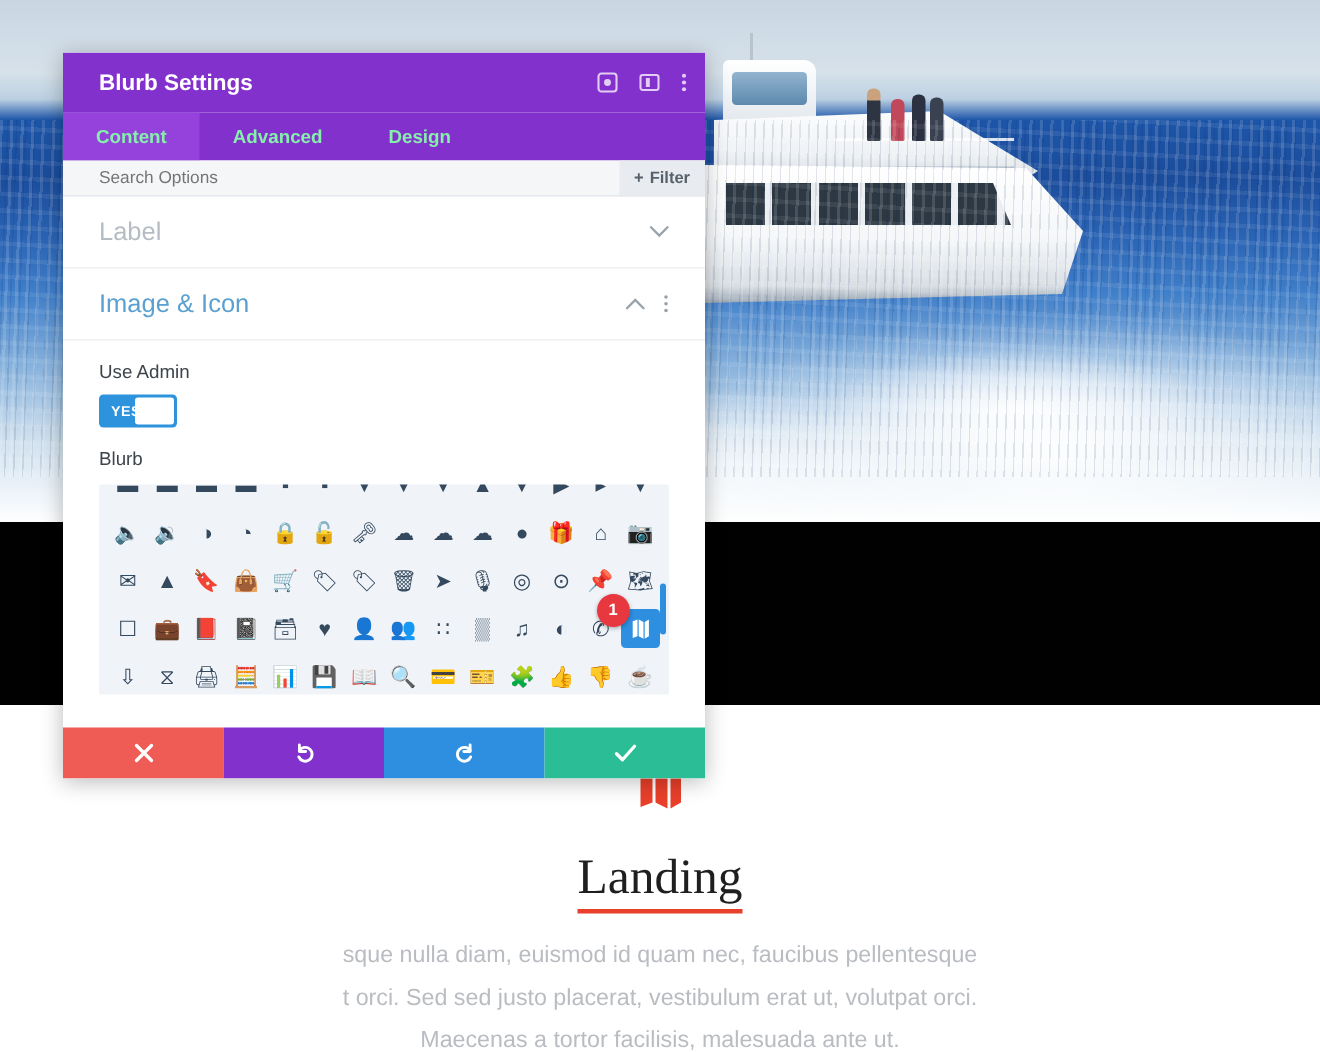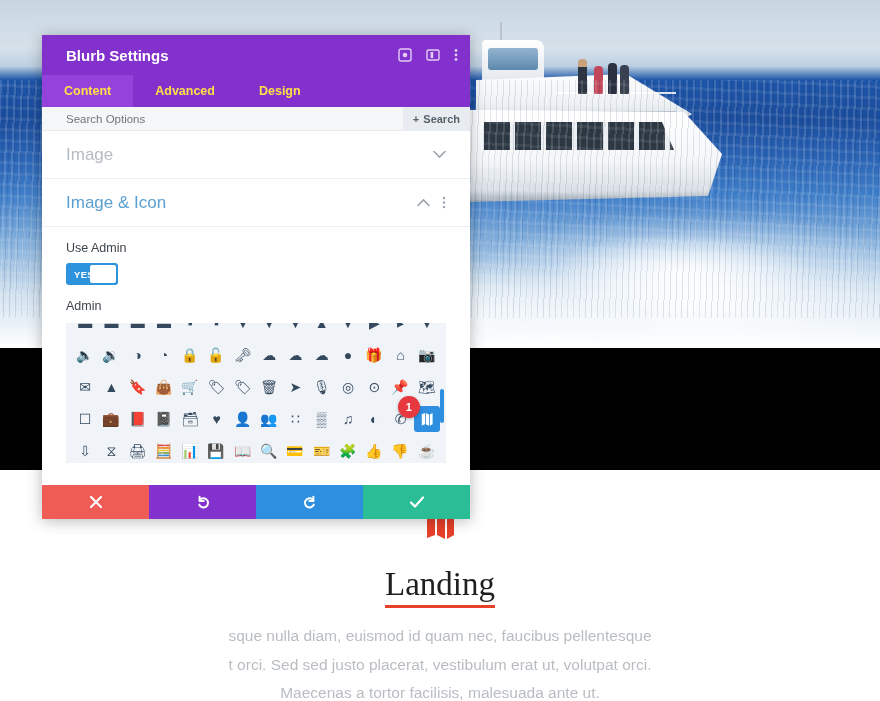--- a/index.html
+++ b/index.html
@@ -120,21 +120,21 @@
   }
   .modal-title { color: #fff; font-size: 15px; font-weight: bold; flex: 1; }
   .hdr-icons { display: flex; align-items: center; gap: 14px; }
   .hdr-icon { color: #e3cdf5; cursor: pointer; display: flex; }
 
   .tabs {
     height: 32px; background: #8331cc; display: flex; flex: 0 0 auto;
   }
   .tab {
     padding: 0 22px; display: flex; align-items: center; justify-content: center;
-    color: #fde047; font-size: 12.5px; font-weight: bold; cursor: pointer;
+    color: #86efac; font-size: 12.5px; font-weight: bold; cursor: pointer;
   }
   .tab.active { background: #9442db; }
 
   .searchbar {
     height: 24px; background: #f4f6f8; border-bottom: 1px solid #e6eaee;
     display: flex; align-items: center; padding: 0 0 0 24px; flex: 0 0 auto;
     position: relative;
   }
   .search-input {
     border: 0; background: transparent; outline: none; flex: 1;
@@ -290,28 +290,28 @@
     <div class="tabs">
       <div class="tab active">Content</div>
       <div class="tab">Advanced</div>
       <div class="tab">Design</div>
     </div>
 
     <div class="searchbar">
       <input class="search-input" type="text" placeholder="Search Options" style="">
       <button class="filter-btn">
         <span>+</span>
-        <span>Search</span>
+        <span>Filter</span>
       </button>
     </div>
 
     <div class="scroll-body">
 
       <div class="section">
-        <span class="section-title">Image</span>
+        <span class="section-title">Label</span>
         <span class="chev">
           <svg width="13" height="9" viewBox="0 0 13 9">
               <path d="M1 1.5 L6.5 7 L12 1.5" fill="none" stroke="currentColor" stroke-width="1.6" stroke-linecap="round"></path>
             </svg>
         </span>
       </div>
 
       <div class="section">
         <span class="section-title open">Image &amp; Icon</span>
         <span class="chev">
@@ -328,21 +328,21 @@
         </span>
       </div>
 
       <div class="section-open">
         <div class="field-label">Use Admin</div>
         <div class="toggle">
           <span class="yes">YES</span>
           <span class="knob"></span>
         </div>
 
-        <div class="field-label">Admin</div>
+        <div class="field-label">Blurb</div>
 
         <div class="icon-grid-wrap">
           <div class="icon-grid" id="icon-grid">
               <div class="icon-cell">▬</div>
               <div class="icon-cell">▬</div>
               <div class="icon-cell">▬</div>
               <div class="icon-cell">▬</div>
               <div class="icon-cell">▪</div>
               <div class="icon-cell">▪</div>
               <div class="icon-cell">▼</div>

